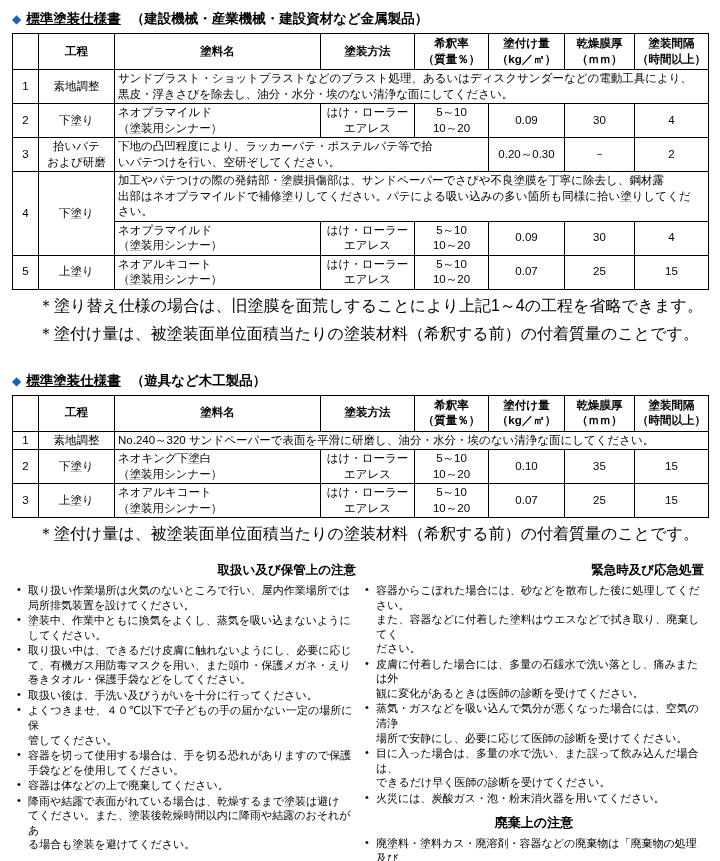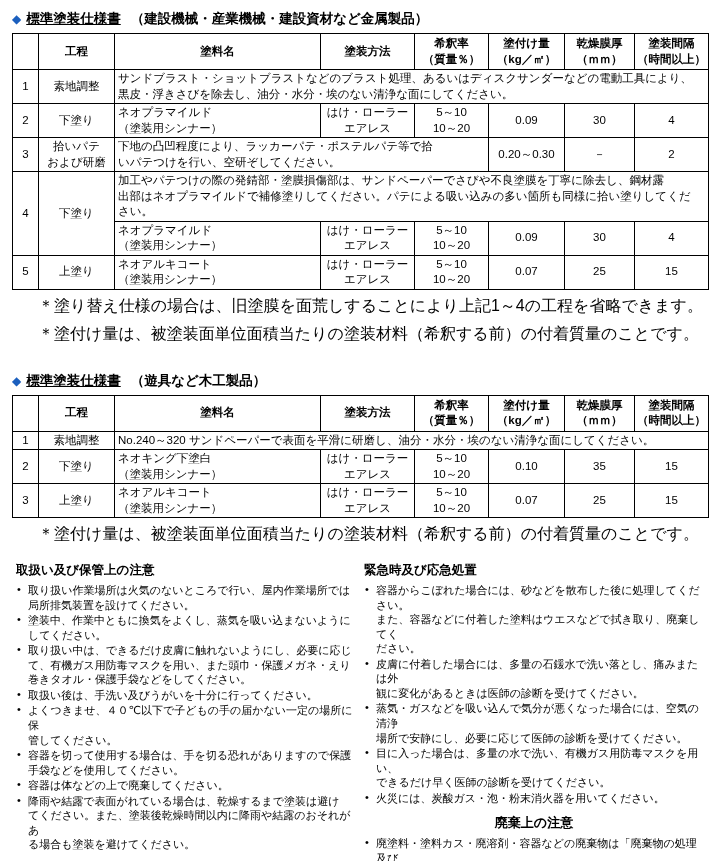--- a/index.html
+++ b/index.html
@@ -71,21 +71,21 @@
   
   .bottom {
     margin-top: 16px;
     display: flex;
     gap: 0px;
     font-size: 11px;
   }
   .bcol { width: 348px; padding: 0 4px; }
   .bcol.right { width: 348px; }
   .bhead {
-    text-align: left; font-weight: bold; font-size: 12.5px;
+    text-align: right; font-weight: bold; font-size: 12.5px;
     margin-bottom: 4px;
   }
   ul.blist {
     list-style: none; margin: 0; padding: 0;
   }
   ul.blist li {
     position: relative;
     padding-left: 12px;
     margin-bottom: 1px;
     line-height: 1.32;
@@ -358,21 +358,21 @@
     <div class="bcol right">
       <div class="bhead">緊急時及び応急処置</div>
       <ul class="blist">
         <li style="white-space:pre-line;">容器からこぼれた場合には、砂などを散布した後に処理してください。
 また、容器などに付着した塗料はウエスなどで拭き取り、廃棄してく
 ださい。</li>
         <li style="white-space:pre-line;">皮膚に付着した場合には、多量の石鍰水で洗い落とし、痛みまたは外
 観に変化があるときは医師の診断を受けてください。</li>
         <li style="white-space:pre-line;">蒸気・ガスなどを吸い込んで気分が悪くなった場合には、空気の清浄
 場所で安静にし、必要に応じて医師の診断を受けてください。</li>
-        <li style="white-space:pre-line;">目に入った場合は、多量の水で洗い、有機ガス用防毒マスクを用い、
+        <li style="white-space:pre-line;">目に入った場合は、多量の水で洗い、また誤って飲み込んだ場合は、
 できるだけ早く医師の診断を受けてください。</li>
         <li style="white-space:pre-line;">火災には、炭酸ガス・泡・粉末消火器を用いてください。</li>
       </ul>
       <div class="subhead2">廃棄上の注意</div>
       <ul class="blist">
         <li style="white-space:pre-line;">廃塗料・塗料カス・廃溶剤・容器などの廃棄物は「廃棄物の処理及び
 清掃に関する法律」などの定めに準した処理業者に委託してください。</li>
 
       </ul>
     </div>

